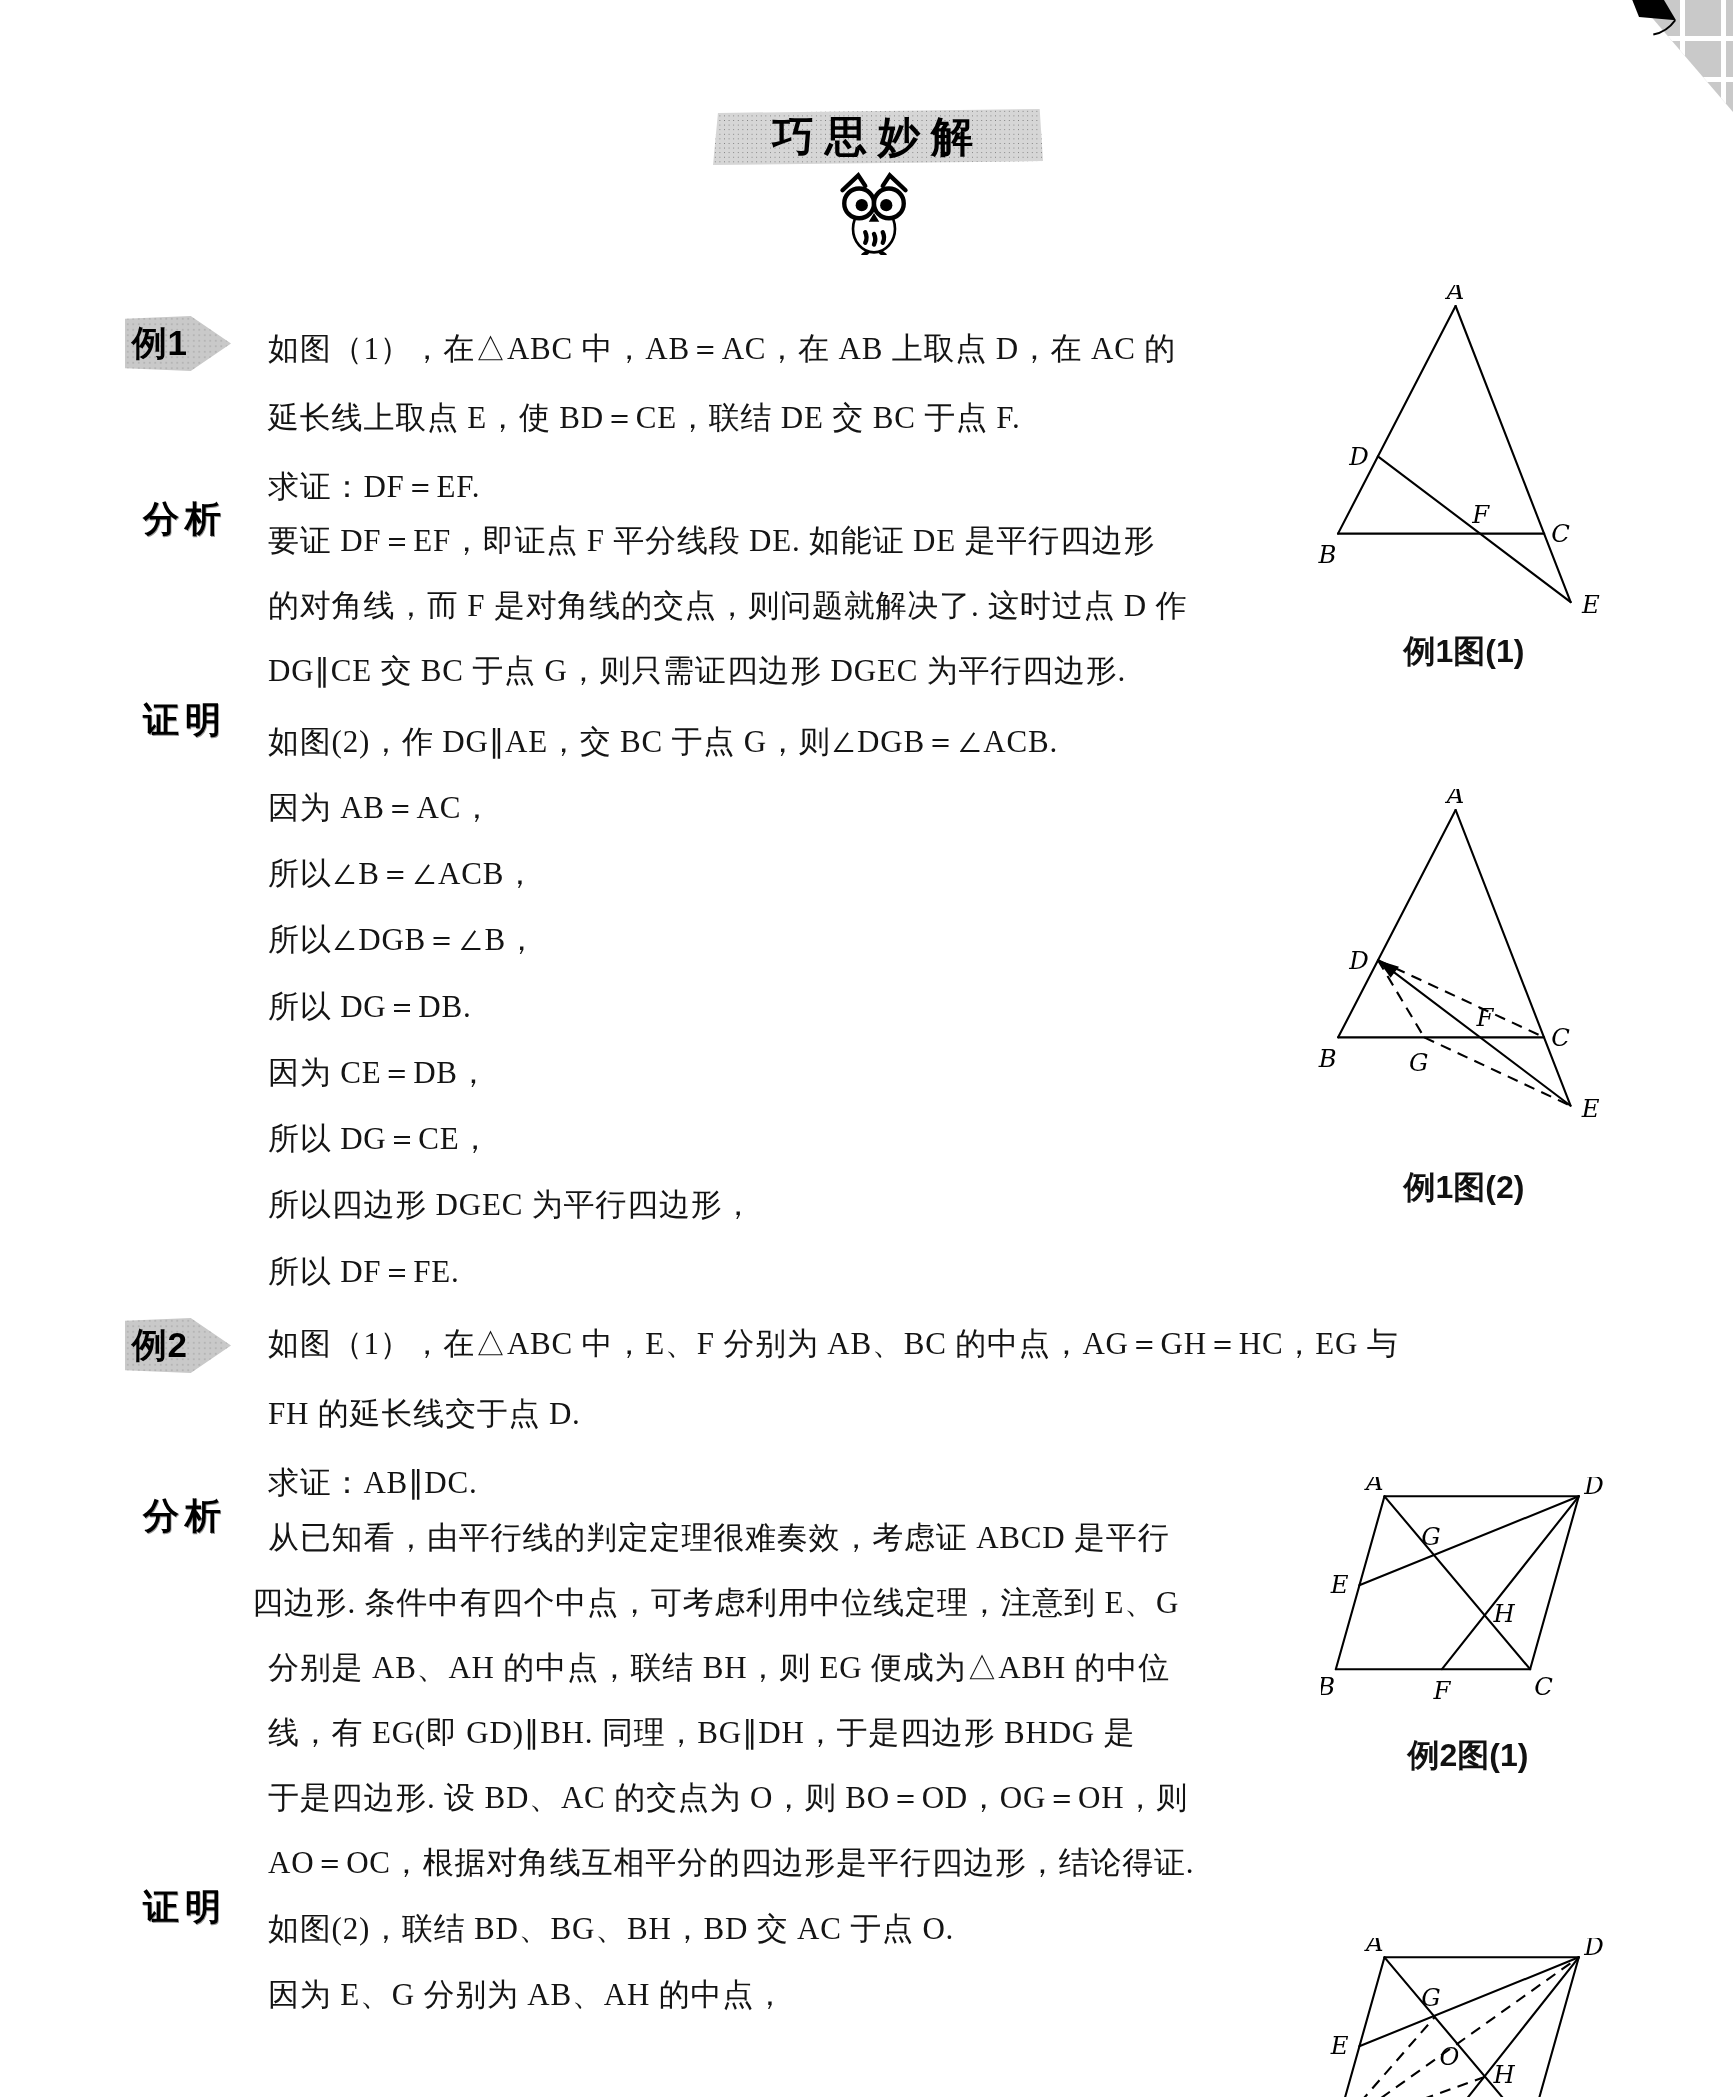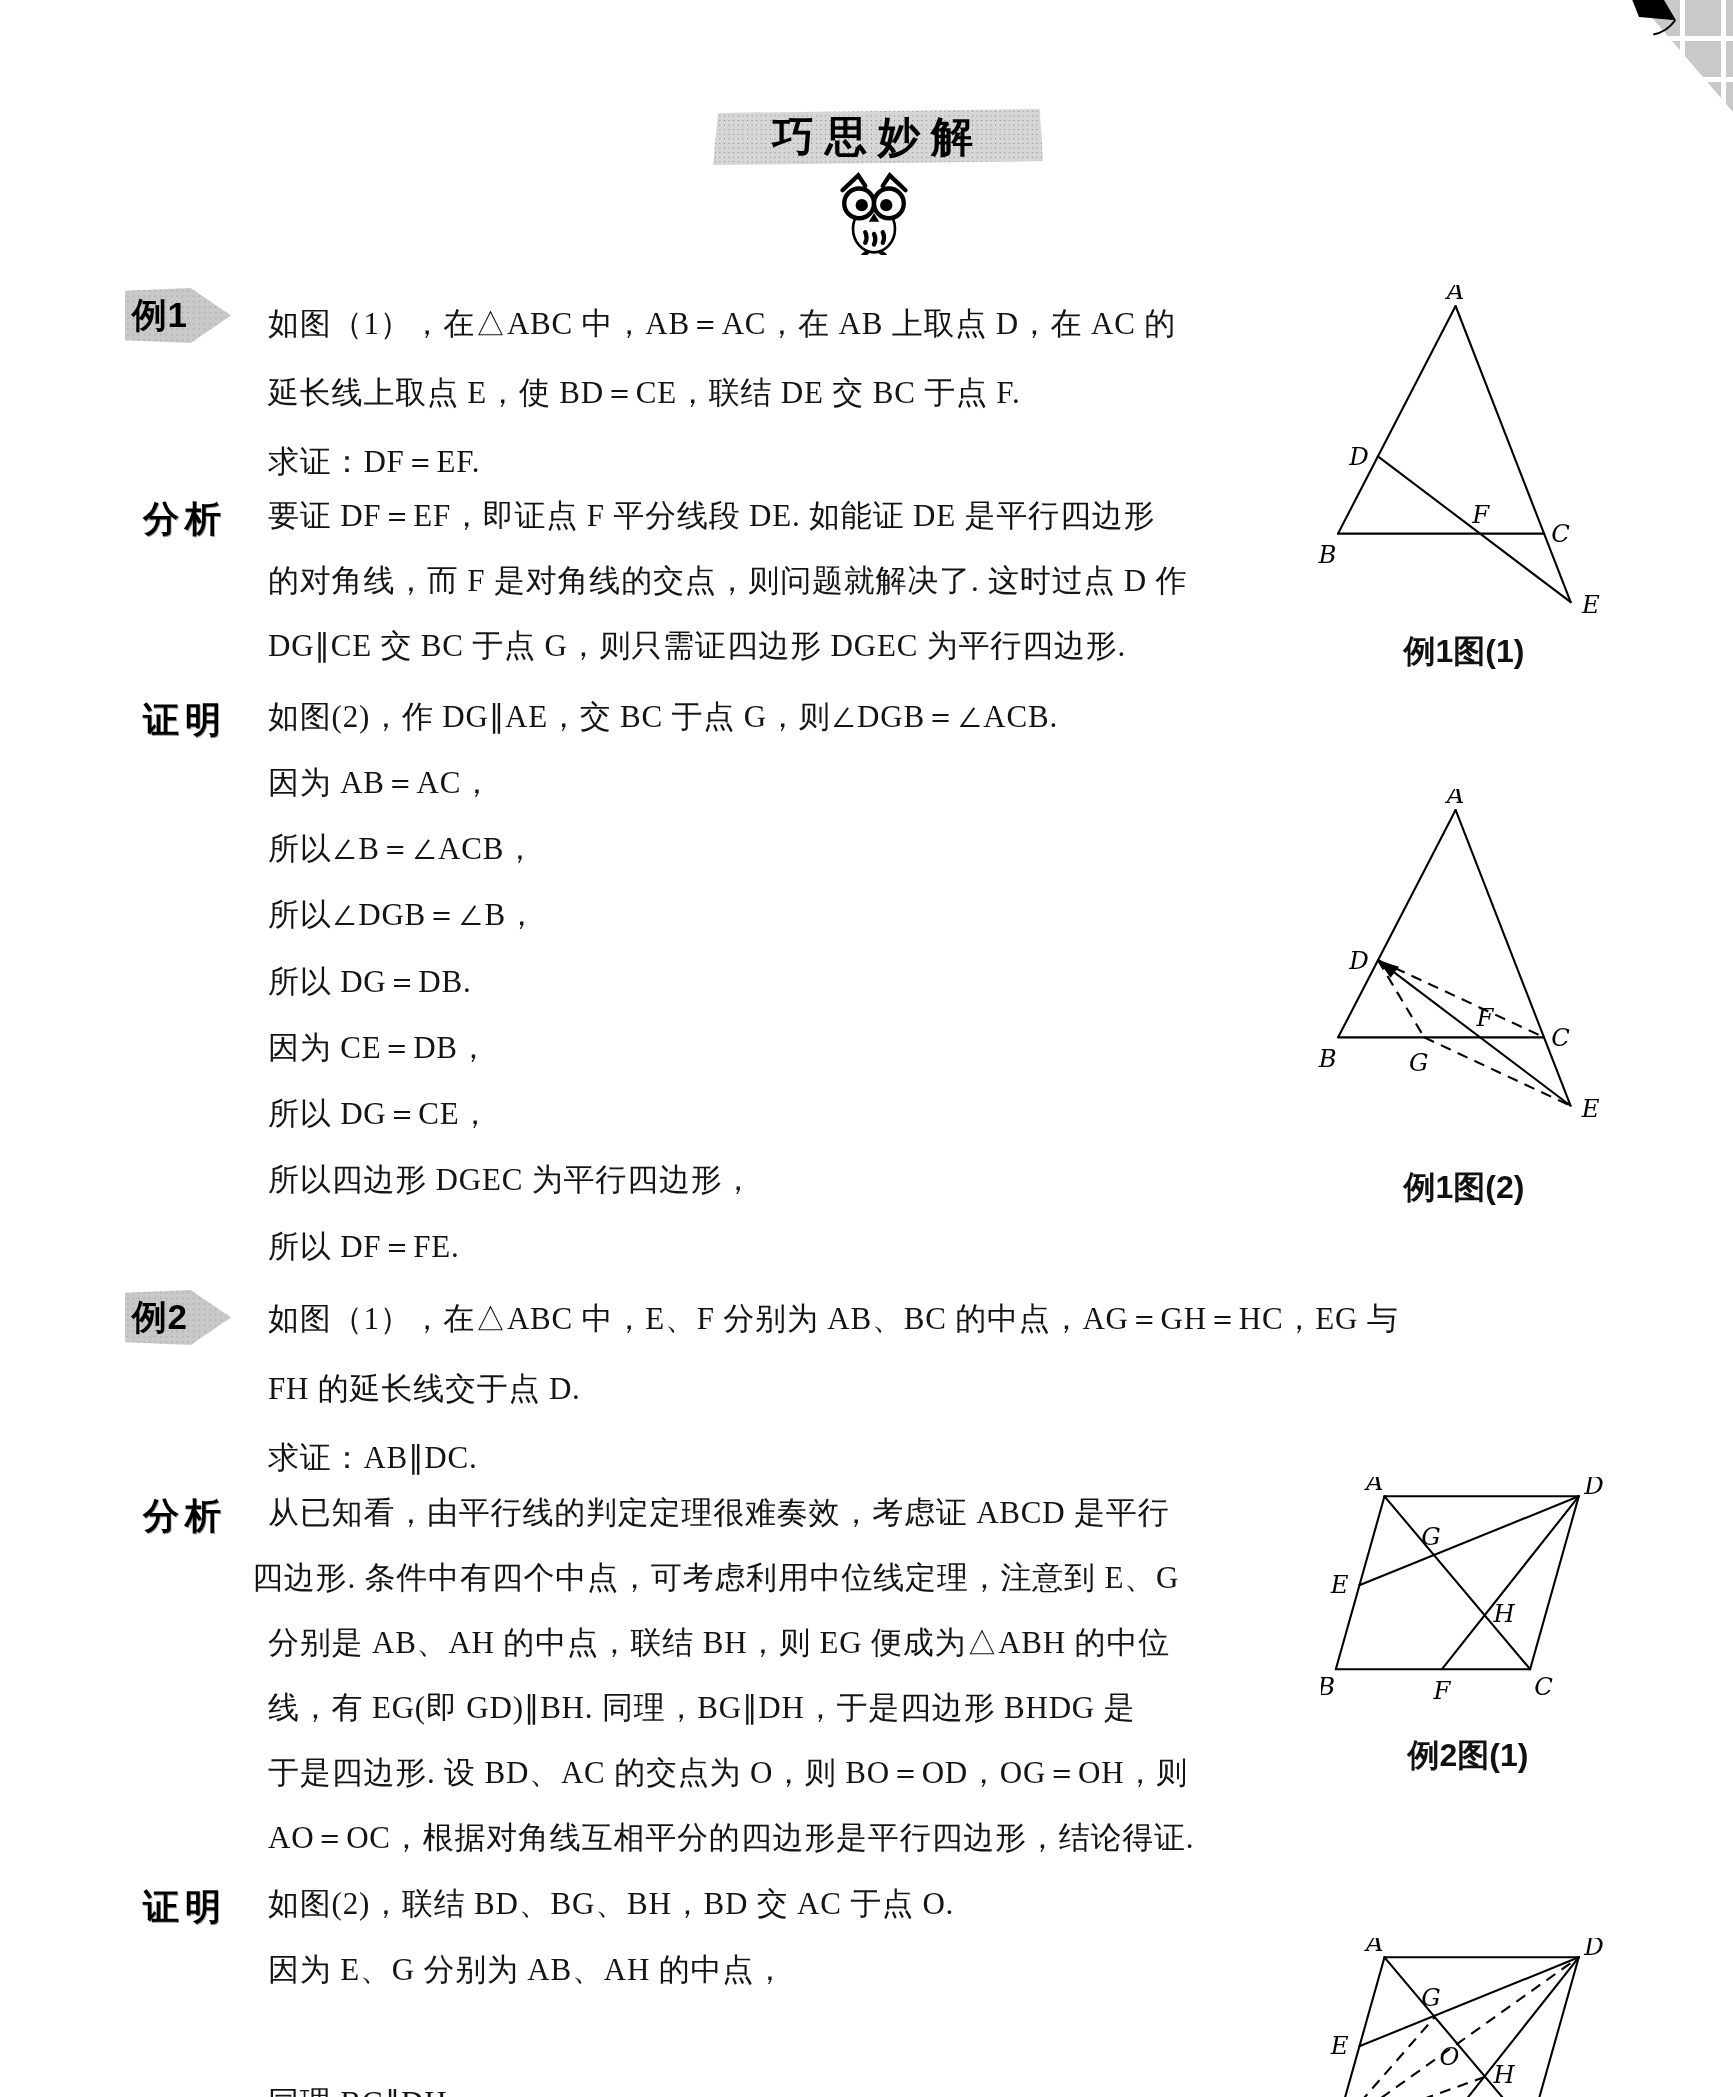--- a/index.html
+++ b/index.html
@@ -20,25 +20,25 @@
   
   .banner{position:absolute;left:713px;top:109px;width:330px;height:56px;
     background:radial-gradient(#7a7a7a 17%,transparent 18%) 0 0/4.6px 4.6px,#d6d6d6;
     clip-path:polygon(1.5% 7%,99% 0,100% 93%,0 100%);
     display:flex;align-items:center;justify-content:center;}
   .banner span{font-family:Liberation Serif, serif;font-weight:900;
     font-size:42px;letter-spacing:11px;color:#000;}
   .owl{position:absolute;left:830px;top:171px;}
 
   
-  .line{position:absolute;font-size:31px;white-space:nowrap;color:#141414;letter-spacing:0.8px;}
+  .line{position:absolute;font-size:31px;white-space:nowrap;color:#141414;letter-spacing:0.8px;margin-top:25px;}
   .exbadge{position:absolute;width:106px;height:55px;
     clip-path:polygon(0 5%,62% 0,100% 50%,62% 100%,0 95%);
     background:radial-gradient(#8a8a8a 16%,transparent 17%) 0 0/5.5px 5.5px,#c9c9c9;
-    display:flex;align-items:center;}
+    display:flex;align-items:center;margin-top:28px;}
   .exbadge span{font-family:"Liberation Sans",sans-serif;font-weight:900;
     font-size:35px;padding-left:6.7px;color:#000;letter-spacing:0.8px;}
   .secbadge{position:absolute;font-family:"Liberation Sans",sans-serif;font-weight:900;
     font-size:36px;letter-spacing:5.9px;color:#000;text-shadow:0.8px 0.8px 0 #999;}
 
   
   .fig{position:absolute;}
   .figcap{position:absolute;left:0;width:294px;text-align:center;
     font-family:"Liberation Sans",sans-serif;font-weight:700;font-size:32px;color:#111;}
   svg .ln{stroke:#000;stroke-width:5;fill:none;stroke-linecap:round;}

